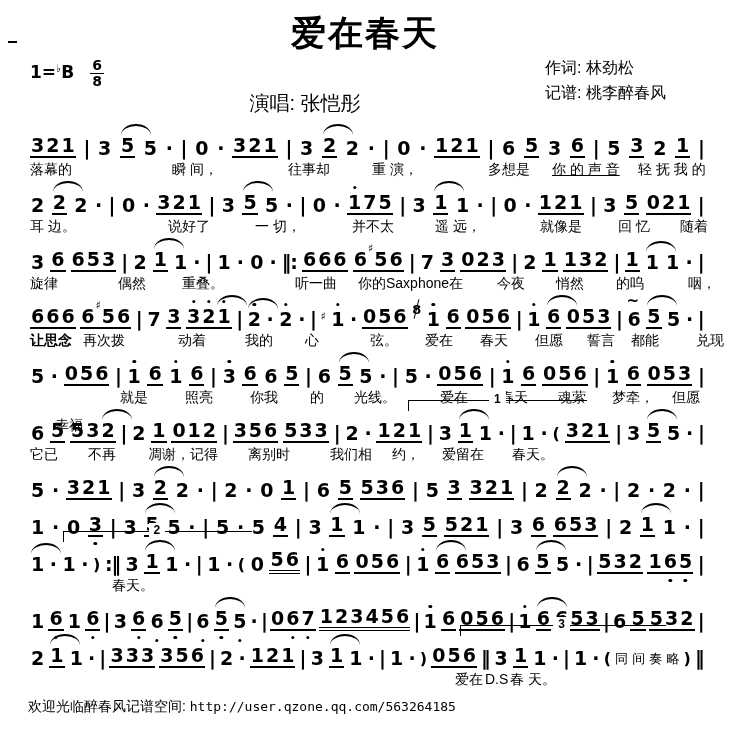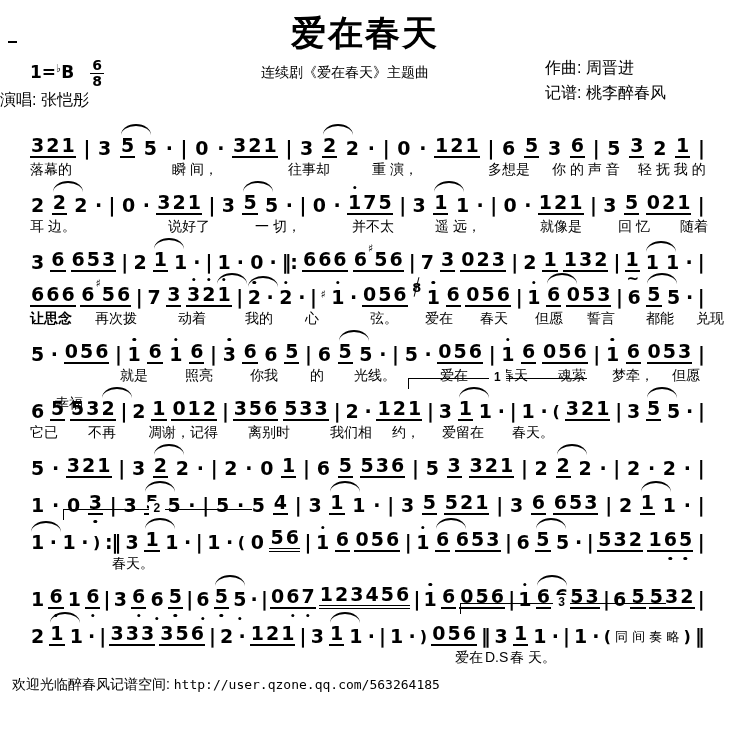--- a/index.html
+++ b/index.html
@@ -3,21 +3,21 @@
 <meta charset="utf-8">
 <style>
   html,body{margin:0;padding:0}
   body{width:730px;height:729px;background:#ffffff;color:#000;overflow:hidden;
        font-family:"Liberation Sans",sans-serif}
   .hdr{position:relative;height:128px}
   .dash{position:absolute;left:8px;top:41px;width:9px;height:2px;background:#000}
   .title{text-align:center;padding-top:10px;font-size:35px;font-weight:bold;letter-spacing:2px;
          font-family:"Liberation Serif",serif}
   .subtitle{position:absolute;left:0;right:40px;top:64px;text-align:center;font-size:14px}
-  .singer{position:absolute;left:0;right:120px;top:90px;font-size:16px}
+  .singer{position:absolute;left:0;right:120px;top:90px;text-align:center;font-size:20px}
   .credits{position:absolute;left:545px;top:55px;font-size:16px;line-height:25px}
   .keysig{position:absolute;left:30px;top:58px;font-size:17px;font-weight:bold;font-family:"DejaVu Sans",sans-serif}
   .keysig sup{font-size:11px}
   .frac{display:inline-block;vertical-align:middle;margin-left:16px;text-align:center;
         font-size:14px;line-height:1.05}
   .frac .t{display:block;border-bottom:1.5px solid #000;padding:0 2px}
   .frac .b{display:block}
 
   .sys{position:relative;padding-left:30px;margin-bottom:5px}
   .sys.nolyr{margin-bottom:7px}
@@ -35,36 +35,35 @@
   .arc{position:absolute;left:1px;top:-12px;width:30px;height:9px;border-top:2px solid #000;
        border-radius:50% 50% 0 0 / 100% 100% 0 0}
   .sharp{font-size:11px;position:relative;top:-7px;line-height:1}
   .tld{position:absolute;left:0;top:-16px;font-size:15px}
   .segno{position:relative;top:-13px;font-size:13px;line-height:1}
   .sline{position:absolute;left:4px;top:-4px;width:1.4px;height:20px;background:#000;transform:rotate(14deg)}
   .lyr{position:relative;height:22px;font-size:14px}
   .lyr span{position:absolute;top:3px;white-space:pre}
   .volta{position:absolute;top:-13px;height:10px;border-top:1.5px solid #000;border-left:1.5px solid #000}
   .vlab{position:absolute;left:45%;top:-9px;background:#fff;padding:0 5px;font-size:12px;font-weight:bold}
-  .footer{padding-left:12px;margin-top:8px;font-size:14px}
+  .footer{padding-left:28px;margin-top:8px;font-size:14px}
   .footer .url{font-family:"DejaVu Sans Mono",monospace;font-size:13px}
 </style>
 </head>
 <body>
 
 <div class="hdr">
   <span class="dash"></span>
   <div class="title">爱在春天</div>
   <div class="keysig">
     <span>1=</span><sup>♭</sup><span>B</span><span class="frac"><span class="t">6</span><span class="b">8</span></span>
   </div>
-  <div class="subtitle">连续剧《爱在春天》主题曲</div>
   <div class="singer">演唱: 张恺彤</div>
   <div class="credits">
-    <div>作曲: 周晋进</div>
+    <div>作词: 林劲松</div>
     <div>记谱: 桃李醉春风</div>
   </div>
 </div>
 
 <div id="score">
     <div class="sys">
       <div class="notes">
         <span class="ug">
           <span class="n">3</span>
           <span class="n">2</span>
@@ -119,21 +118,21 @@
           <span class="n">1</span>
         </span>
         <span class="bar">|</span>
       </div>
       <div class="lyr">
         <span style="left: 0px;">落幕的</span>
         <span style="left: 142px;">瞬 间，</span>
         <span style="left: 258px;">往事却</span>
         <span style="left: 342px;">重 演，</span>
         <span style="left: 458px;">多想是</span>
-        <span style="left: 522px;">你 的 声 音</span>
+        <span style="left: 522px; text-decoration: underline;">你 的 声 音</span>
         <span style="left: 608px;">轻 抚 我 的</span>
       </div>
     </div>
     <div class="sys">
       <div class="notes">
         <span class="n">2</span>
         <span class="ug">
           <span class="n">2<span class="arc"></span></span>
         </span>
         <span class="n">2</span>
@@ -256,20 +255,31 @@
         </span>
         <span class="bar">|</span>
         <span class="ug">
           <span class="n">1</span>
         </span>
         <span class="n">1<span class="arc"></span></span>
         <span class="n">1</span>
         <span class="dt">·</span>
         <span class="bar">|</span>
       </div>
+      <div class="lyr">
+        <span style="left: 0px;">旋律</span>
+        <span style="left: 88px;">偶然</span>
+        <span style="left: 152px;">重叠。</span>
+        <span style="left: 265px;">听一曲</span>
+        <span style="left: 328px;">你的Saxphone在</span>
+        <span style="left: 467px;">今夜</span>
+        <span style="left: 526px;">悄然</span>
+        <span style="left: 586px;">的呜</span>
+        <span style="left: 658px;">咽，</span>
+      </div>
     </div>
     <div class="sys">
       <div class="notes">
         <span class="ug">
           <span class="n">6</span>
           <span class="n">6</span>
           <span class="n">6</span>
         </span>
         <span class="ug">
           <span class="n">6</span>
@@ -325,30 +335,30 @@
         <span class="n">6<span class="tld">~</span></span>
         <span class="ug">
           <span class="n">5<span class="arc"></span></span>
         </span>
         <span class="n">5</span>
         <span class="dt">·</span>
         <span class="bar">|</span>
       </div>
       <div class="lyr">
         <span style="left: 0px; font-weight: bold;">让思念</span>
-        <span style="left: 65px;">再次拨</span>
+        <span style="left: 53px;">再次拨</span>
         <span style="left: 148px;">动着</span>
         <span style="left: 215px;">我的</span>
         <span style="left: 275px;">心</span>
         <span style="left: 340px;">弦。</span>
         <span style="left: 395px;">爱在</span>
         <span style="left: 450px;">春天</span>
         <span style="left: 505px;">但愿</span>
         <span style="left: 557px;">誓言</span>
-        <span style="left: 616px; text-align: center;">都能</span>
+        <span style="left: 601px; text-align: center;">都能</span>
         <span style="left: 666px;">兑现，</span>
       </div>
     </div>
     <div class="sys">
       <div class="notes">
         <span class="n">5</span>
         <span class="dt">·</span>
         <span class="ug">
           <span class="n">0</span>
           <span class="n">5</span>

